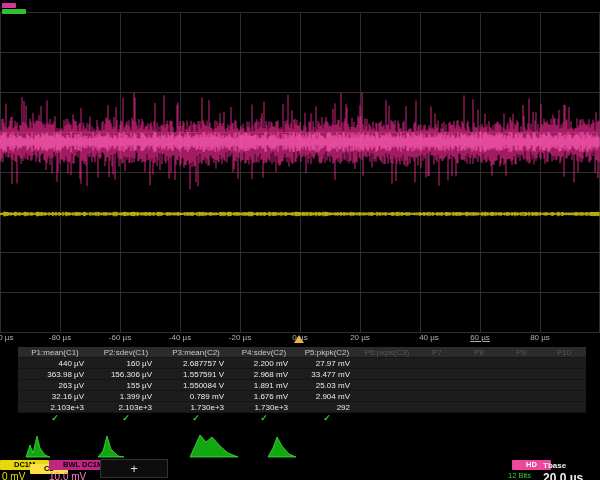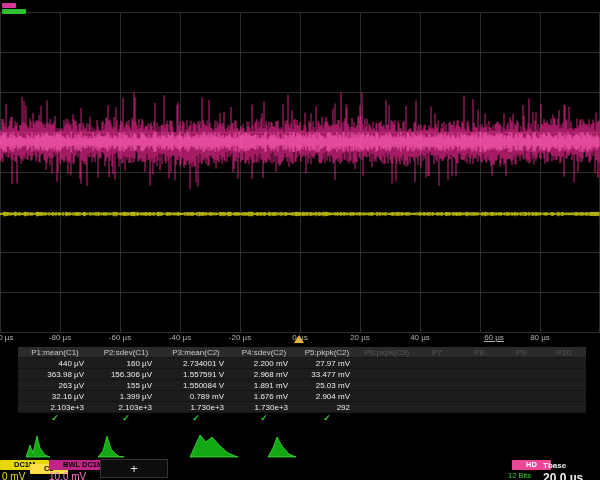--- a/index.html
+++ b/index.html
@@ -80,42 +80,42 @@
   </div>
 
   <div id="x-axis">
       <span class="xlab" style="left: -30px;">-100 µs</span>
       <span class="xlab" style="left: 30px;">-80 µs</span>
       <span class="xlab" style="left: 90px;">-60 µs</span>
       <span class="xlab" style="left: 150px;">-40 µs</span>
       <span class="xlab" style="left: 210px;">-20 µs</span>
       <span class="xlab" style="left: 270px;">0 µs</span>
       <span class="xlab" style="left: 330px;">20 µs</span>
-      <span class="xlab" style="left: 390px;">40 µs</span>
-      <span class="xlab" style="left: 464px; text-decoration: underline;">60 µs</span>
+      <span class="xlab" style="left: 399px;">40 µs</span>
+      <span class="xlab" style="left: 450px; text-decoration: underline;">60 µs</span>
       <span class="xlab" style="left: 510px;">80 µs</span>
     </div>
 
   <div id="measure-panel">
       <div class="m-row m-head">
         <div class="m-cell head">P1:mean(C1)</div>
         <div class="m-cell head">P2:sdev(C1)</div>
         <div class="m-cell head">P3:mean(C2)</div>
         <div class="m-cell head">P4:sdev(C2)</div>
         <div class="m-cell head">P5:pkpk(C2)</div>
         <div class="m-cell head dim">P6:pkpk(C3)</div>
         <div class="m-cell head dim">P7</div>
         <div class="m-cell head dim">P8</div>
         <div class="m-cell head dim">P9</div>
         <div class="m-cell head dim">P10</div>
       </div>
       <div class="m-row ">
         <div class="m-cell">440 µV</div>
         <div class="m-cell">160 µV</div>
-        <div class="m-cell">2.734001 V</div>
+        <div class="m-cell">2.687757 V</div>
         <div class="m-cell">2.200 mV</div>
         <div class="m-cell">27.97 mV</div>
         <div class="m-cell"></div>
         <div class="m-cell"></div>
         <div class="m-cell"></div>
         <div class="m-cell"></div>
         <div class="m-cell"></div>
       </div>
       <div class="m-row ">
         <div class="m-cell">363.98 µV</div>

